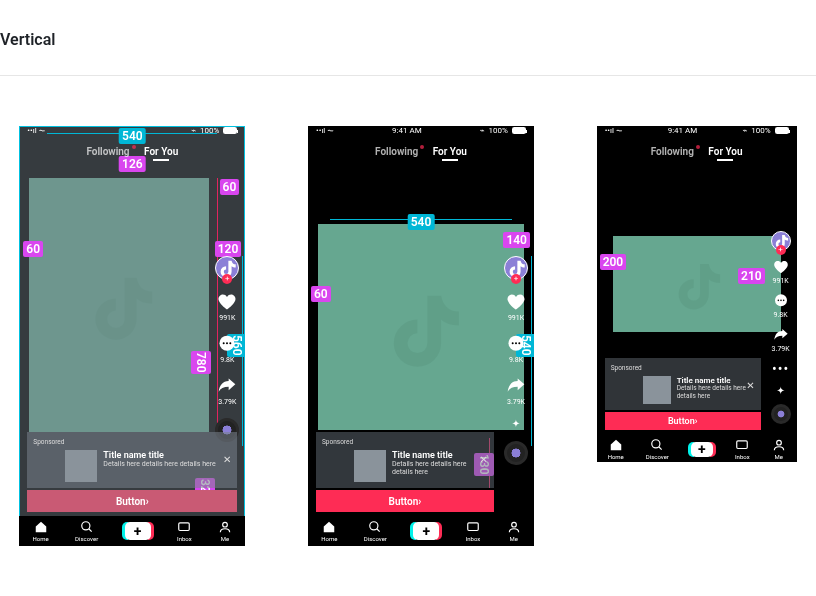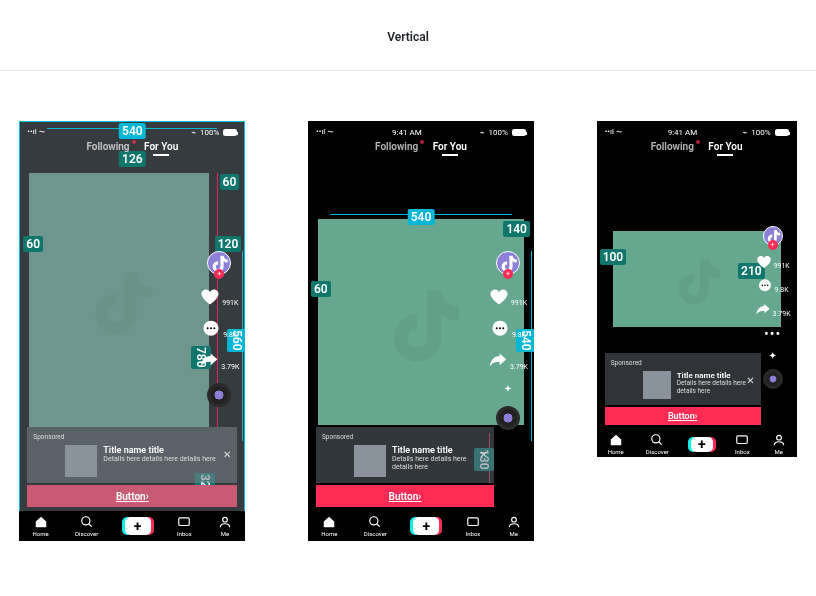--- a/index.html
+++ b/index.html
@@ -1,63 +1,63 @@
 <!DOCTYPE html>
 <html><head>
 <meta charset="utf-8">
 <style>
   * { box-sizing: border-box; }
   body { margin: 0; font-family: -apple-system, BlinkMacSystemFont, "Segoe UI", Roboto, sans-serif; background: #fff; width: 816px; }
   .columns { display: flex; width: 816px; border-bottom: 1px solid #e6e6e6; }
-  .col { flex: 1; text-align: center; padding: 30px 0 26px; font-weight: 600; font-size: 12px; color: #1f2328; }
+  .col { flex: 1; text-align: left; padding: 30px 0 26px; font-weight: 600; font-size: 16px; color: #1f2328; }
   .col + .col { border-left: 1px solid #e6e6e6; }
   .phones { display: flex; width: 816px; padding-top: 50px; gap: 24px; justify-content: space-around; }
   .phone-wrap { position: relative; }
   .phone { position: relative; background: #000; overflow: hidden; }
   .phone.dim::before { content:""; position:absolute; inset:0; background:rgba(120,130,140,0.45); z-index:1; pointer-events:none; }
   .phone.safe::after { content:""; position:absolute; inset:0; border:1px solid #00c1e0; z-index:1; pointer-events:none; }
   .ann { position:absolute; font-size:12px; color:#fff; font-weight:600; z-index:3; }
-  .ann-r { background:#0f766e; padding:1px 3px; border-radius:2px; }
+  .ann-r { background:#d946ef; padding:1px 3px; border-radius:2px; }
   .ann-c { background:#00b7d6; padding:1px 3px; border-radius:2px; }
   .rail-r { position:absolute; background:#e0245e; width:1px; z-index:2; }
   .rail-c { position:absolute; background:#00b7d6; height:1px; z-index:2; }
   .rail-cv { position:absolute; background:#00b7d6; width:1px; z-index:2; }
 
-  .status { position:absolute; top:0; left:0; right:0; height:16px; display:flex; align-items:flex-end; justify-content:space-between; padding:0 8px; color:#fff; font-size:8px; z-index:4; }
+  .status { position:absolute; top:0; left:0; right:0; height:16px; display:flex; align-items:flex-start; justify-content:space-between; padding:0 8px; color:#fff; font-size:8px; z-index:4; }
   .status .right { display:flex; gap:4px; align-items:center; }
   .battery { width:14px; height:7px; border:1px solid #fff; border-radius:1.5px; position:relative; }
   .battery::after { content:""; position:absolute; right:-2px; top:1.5px; width:1.5px; height:3px; background:#fff; }
   .battery i { display:block; background:#fff; width:100%; height:100%; }
 
   .tabs { position:absolute; top:20px; left:0; right:0; text-align:center; z-index:4; color:#fff; font-size:10px; }
   .tabs span { padding:0 6px; opacity:.7; font-weight:600; position:relative; }
   .tabs span.active { opacity:1; }
   .tabs span.active::after { content:""; position:absolute; bottom:-4px; left:50%; width:16px; height:2px; background:#fff; transform:translateX(-50%); }
   .tabs .dot::before { content:""; position:absolute; top:-1px; right:0; width:4px; height:4px; background:#fe2c55; border-radius:50%; }
 
   .media { position:absolute; background:#66a790; }
   .note { position:absolute; inset:0; display:flex; align-items:center; justify-content:center; }
   .note svg { width:46%; opacity:.25; }
 
   .sidebar { position:absolute; right:6px; display:flex; flex-direction:column; align-items:center; gap:12px; z-index:5; color:#fff; font-size:7px; }
   .avatar { width:24px; height:24px; border-radius:50%; background:#8b7fd7; border:1.5px solid #fff; position:relative; display:flex; align-items:center; justify-content:center; }
   .avatar::after { content:"+"; position:absolute; bottom:-5px; left:50%; transform:translateX(-50%); width:10px; height:10px; background:#fe2c55; border-radius:50%; font-size:8px; line-height:10px; text-align:center; color:#fff; }
-  .ico { display:flex; flex-direction:row; align-items:flex-end; gap:2px; }
+  .ico { display:flex; flex-direction:column; align-items:center; gap:2px; }
   .ico svg { width:20px; height:20px; fill:#fff; }
   .disc { width:24px; height:24px; border-radius:50%; background:radial-gradient(circle,#8b7fd7 35%,#222 36%,#222 100%); border:3px solid #2a2a2a; }
   .sparkle { font-size:10px; color:#fff; }
 
   .card { position:absolute; left:8px; right:8px; background:rgba(100,110,120,0.5); padding:6px; z-index:5; }
   .spons { font-size:6.5px; color:#ddd; padding-bottom:4px; }
   .card-row { display:flex; gap:6px; align-items:flex-start;padding-left:32px; }
   .thumb { width:32px; height:32px; background:#8a939b; flex-shrink:0; }
   .card-title { font-size:9px; color:#fff; font-weight:600; }
   .card-details { font-size:7px; color:#ddd; line-height:1.2; margin-top:0; }
   .card .close { position:absolute; right:6px; top:22px; color:#ddd; font-size:10px; }
-  .cta { position:absolute; left:8px; right:8px; height:22px; background:#fe2c55; color:#fff; font-size:10px; font-weight:600; display:flex; align-items:center; justify-content:center; z-index:5;text-decoration:underline; }
+  .cta { position:absolute; left:8px; right:8px; height:22px; background:#fe2c55; color:#fff; font-size:10px; font-weight:600; display:flex; align-items:center; justify-content:center; z-index:5; }
   .cta::after { content:" ›"; }
 
   .dim .cta { background:#c95a74; }
   .dim .card { background:rgba(120,130,140,0.55); }
 
   .nav { position:absolute; bottom:0; left:0; right:0; height:30px; background:#000; display:flex; align-items:center; justify-content:space-around; z-index:6; }
   .nav-item { display:flex; flex-direction:column; align-items:center; gap:1px; color:#fff; font-size:6px; }
   .nav-item svg { width:14px; height:14px; fill:#fff; }
   .nav-add { width:26px; height:18px; border-radius:5px; background:#fff; position:relative; display:flex; align-items:center; justify-content:center; }
   .nav-add::before { content:""; position:absolute; left:-3px; top:0; bottom:0; width:6px; background:#00f2ea; border-radius:5px 0 0 5px; z-index:-1; }
@@ -206,21 +206,21 @@
         </div>
       </div>
       <div class="tabs">
         <span class="dot">Following</span>
         <span class="active">For You</span>
       </div>
 
       <span class="ann ann-c" style="top:88px; left:50%; transform:translateX(-50%);">540</span>
       <div class="rail-c" style="top:93px; left:22px; right:22px;"></div>
       <span class="ann ann-r" style="top:160px; left:3px;">60</span>
-      <span class="ann ann-r" style="top:100px; right:4px;">140</span>
+      <span class="ann ann-r" style="top:106px; right:4px;">140</span>
       <div class="rail-cv" style="top:130px; bottom:100px; right:2px;"></div>
       <span class="ann ann-c" style="top:208px; right:-2px; writing-mode:vertical-rl;">540</span>
       <span class="ann ann-r" style="bottom:70px; right:40px; writing-mode:vertical-rl;">130</span>
       <div class="rail-r" style="right:44px; bottom:58px; height:50px;"></div>
 
       <div class="media" style="top:98px; left:10px; right:10px; height:206px;">
         <div class="note">
           <svg viewBox="0 0 48 48">
               <path fill="#4f8a74" d="M34 8c1 5 4 8 9 8v7c-4 0-7-1-9-3v12a12 12 0 1 1-12-12v7a5 5 0 1 0 5 5V8h7z"></path>
             </svg>
@@ -316,21 +316,21 @@
           <span class="battery">
               <i></i>
             </span>
         </div>
       </div>
       <div class="tabs">
         <span class="dot">Following</span>
         <span class="active">For You</span>
       </div>
 
-      <span class="ann ann-r" style="top:128px; left:3px;">100</span>
+      <span class="ann ann-r" style="top:128px; left:3px;">200</span>
       <span class="ann ann-r" style="top:142px; right:32px;">210</span>
 
       <div class="media" style="top:110px; left:16px; right:16px; height:96px;">
         <div class="note">
           <svg viewBox="0 0 48 48" style="width:36%">
               <path fill="#4f8a74" d="M34 8c1 5 4 8 9 8v7c-4 0-7-1-9-3v12a12 12 0 1 1-12-12v7a5 5 0 1 0 5 5V8h7z"></path>
             </svg>
         </div>
       </div>
 

